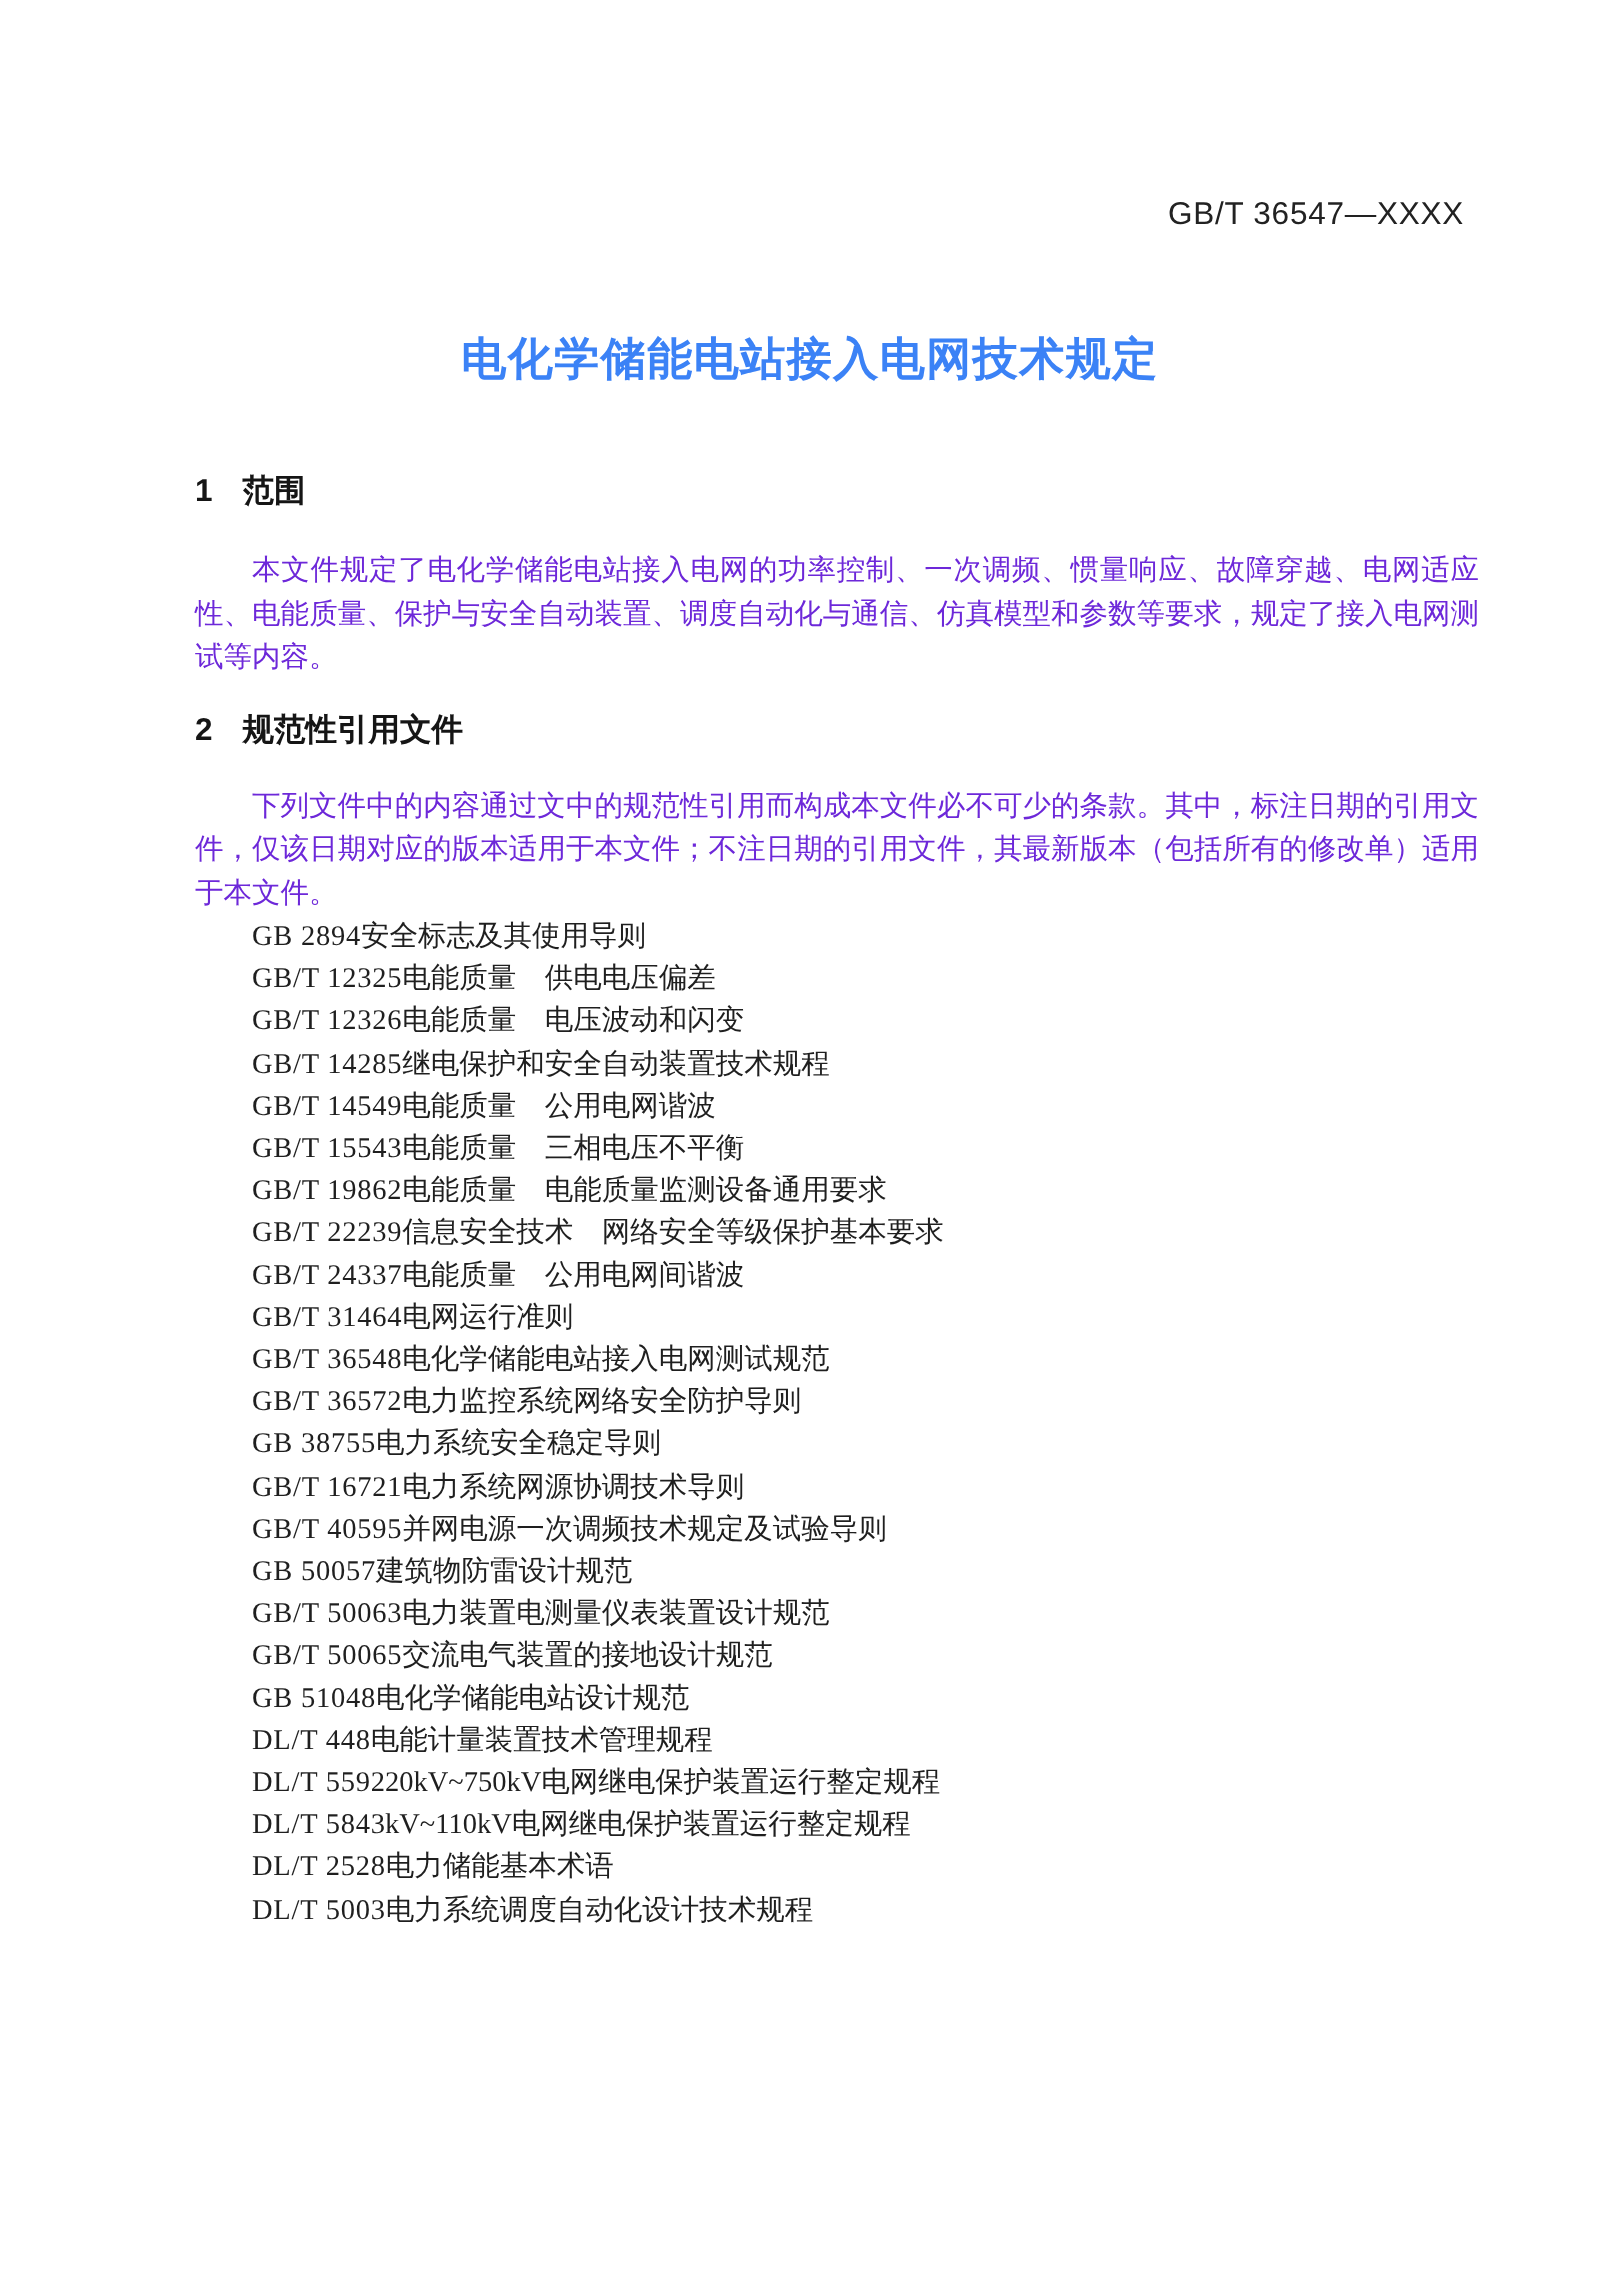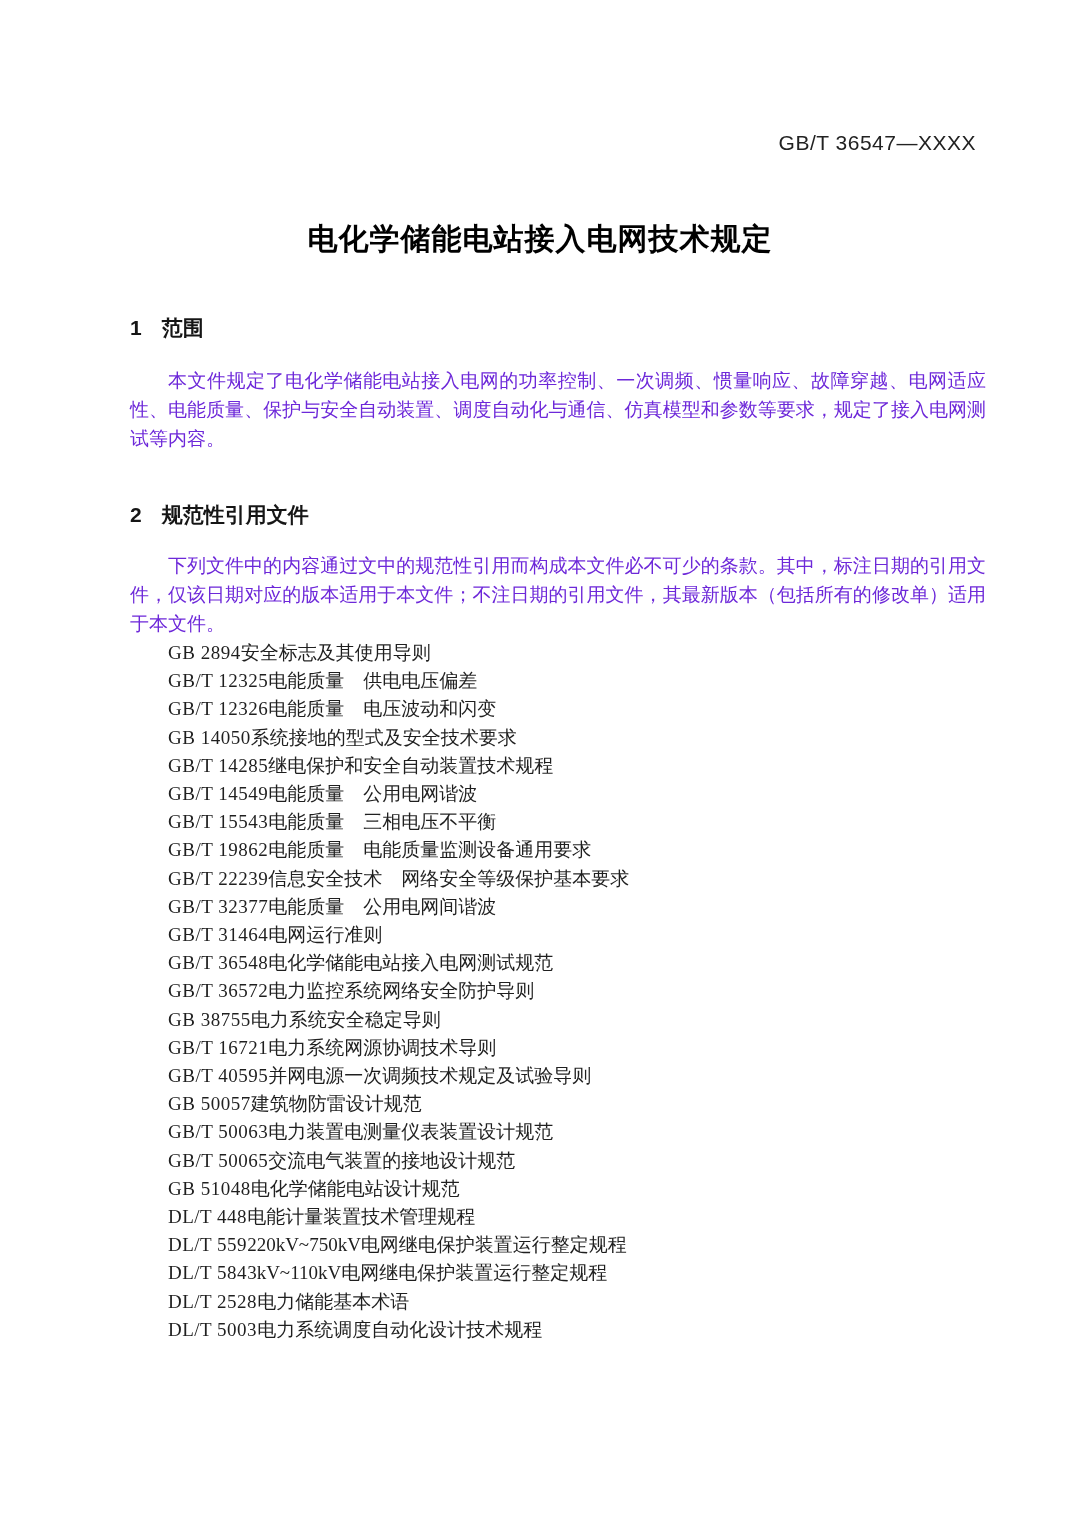--- a/index.html
+++ b/index.html
@@ -25,38 +25,38 @@
     position: absolute;
     top: 219px;
     left: 0;
     right: 0;
     margin: 0;
     text-align: center;
     font-size: 30px;
     font-weight: 700;
     letter-spacing: 1px;
     font-family: "Liberation Sans", "DejaVu Sans", sans-serif;
-    color: #000000;
+    color: #3b82f6;
   }
   .content {
     position: absolute;
     left: 130px;
     top: 308px;
     width: 856px;
   }
   .sec-heading {
     font-family: "Liberation Sans", "DejaVu Sans", sans-serif;
     font-weight: 700;
     font-size: 21px;
     line-height: 28px;
     color: #151515;
     margin: 6px 0 24px 0;
   }
   .sec-heading.second {
-    margin-top: 48px;
+    margin-top: 20px;
     margin-bottom: 22px;
   }
   .sec-num { display: inline-block; margin-right: 20px; }
   .para {
     margin: 0;
     font-size: 19px;
     line-height: 29px;
     text-align: justify;
     text-indent: 2em;
     color: #6d28d9;
@@ -103,33 +103,32 @@
 
     <p class="para">下列文件中的内容通过文中的规范性引用而构成本文件必不可少的条款。其中，标注日期的引用文件，仅该日期对应的版本适用于本文件；不注日期的引用文件，其最新版本（包括所有的修改单）适用于本文件。</p>
 
     <div class="ref-list">
   <div class="ref-row"><span class="ref-code">GB 2894</span><span class="ref-title">安全标志及其使用导则</span></div>
 
   <div class="ref-row"><span class="ref-code">GB/T 12325</span><span class="ref-title">电能质量　供电电压偏差</span></div>
 
   <div class="ref-row"><span class="ref-code">GB/T 12326</span><span class="ref-title">电能质量　电压波动和闪变</span></div>
 
-  <div class="ref-row"><span class="ref-code">GB 14050</span><span class="ref-title">系统接地的型式及安全技术要求</span></div>
 
   <div class="ref-row"><span class="ref-code">GB/T 14285</span><span class="ref-title">继电保护和安全自动装置技术规程</span></div>
 
   <div class="ref-row"><span class="ref-code">GB/T 14549</span><span class="ref-title">电能质量　公用电网谐波</span></div>
 
   <div class="ref-row"><span class="ref-code">GB/T 15543</span><span class="ref-title">电能质量　三相电压不平衡</span></div>
 
   <div class="ref-row"><span class="ref-code">GB/T 19862</span><span class="ref-title">电能质量　电能质量监测设备通用要求</span></div>
 
   <div class="ref-row"><span class="ref-code">GB/T 22239</span><span class="ref-title">信息安全技术　网络安全等级保护基本要求</span></div>
 
-  <div class="ref-row"><span class="ref-code">GB/T 32377</span><span class="ref-title">电能质量　公用电网间谐波</span></div>
+  <div class="ref-row"><span class="ref-code">GB/T 24337</span><span class="ref-title">电能质量　公用电网间谐波</span></div>
 
   <div class="ref-row"><span class="ref-code">GB/T 31464</span><span class="ref-title">电网运行准则</span></div>
 
   <div class="ref-row"><span class="ref-code">GB/T 36548</span><span class="ref-title">电化学储能电站接入电网测试规范</span></div>
 
   <div class="ref-row"><span class="ref-code">GB/T 36572</span><span class="ref-title">电力监控系统网络安全防护导则</span></div>
 
   <div class="ref-row"><span class="ref-code">GB 38755</span><span class="ref-title">电力系统安全稳定导则</span></div>
 
   <div class="ref-row"><span class="ref-code">GB/T 16721</span><span class="ref-title">电力系统网源协调技术导则</span></div>

